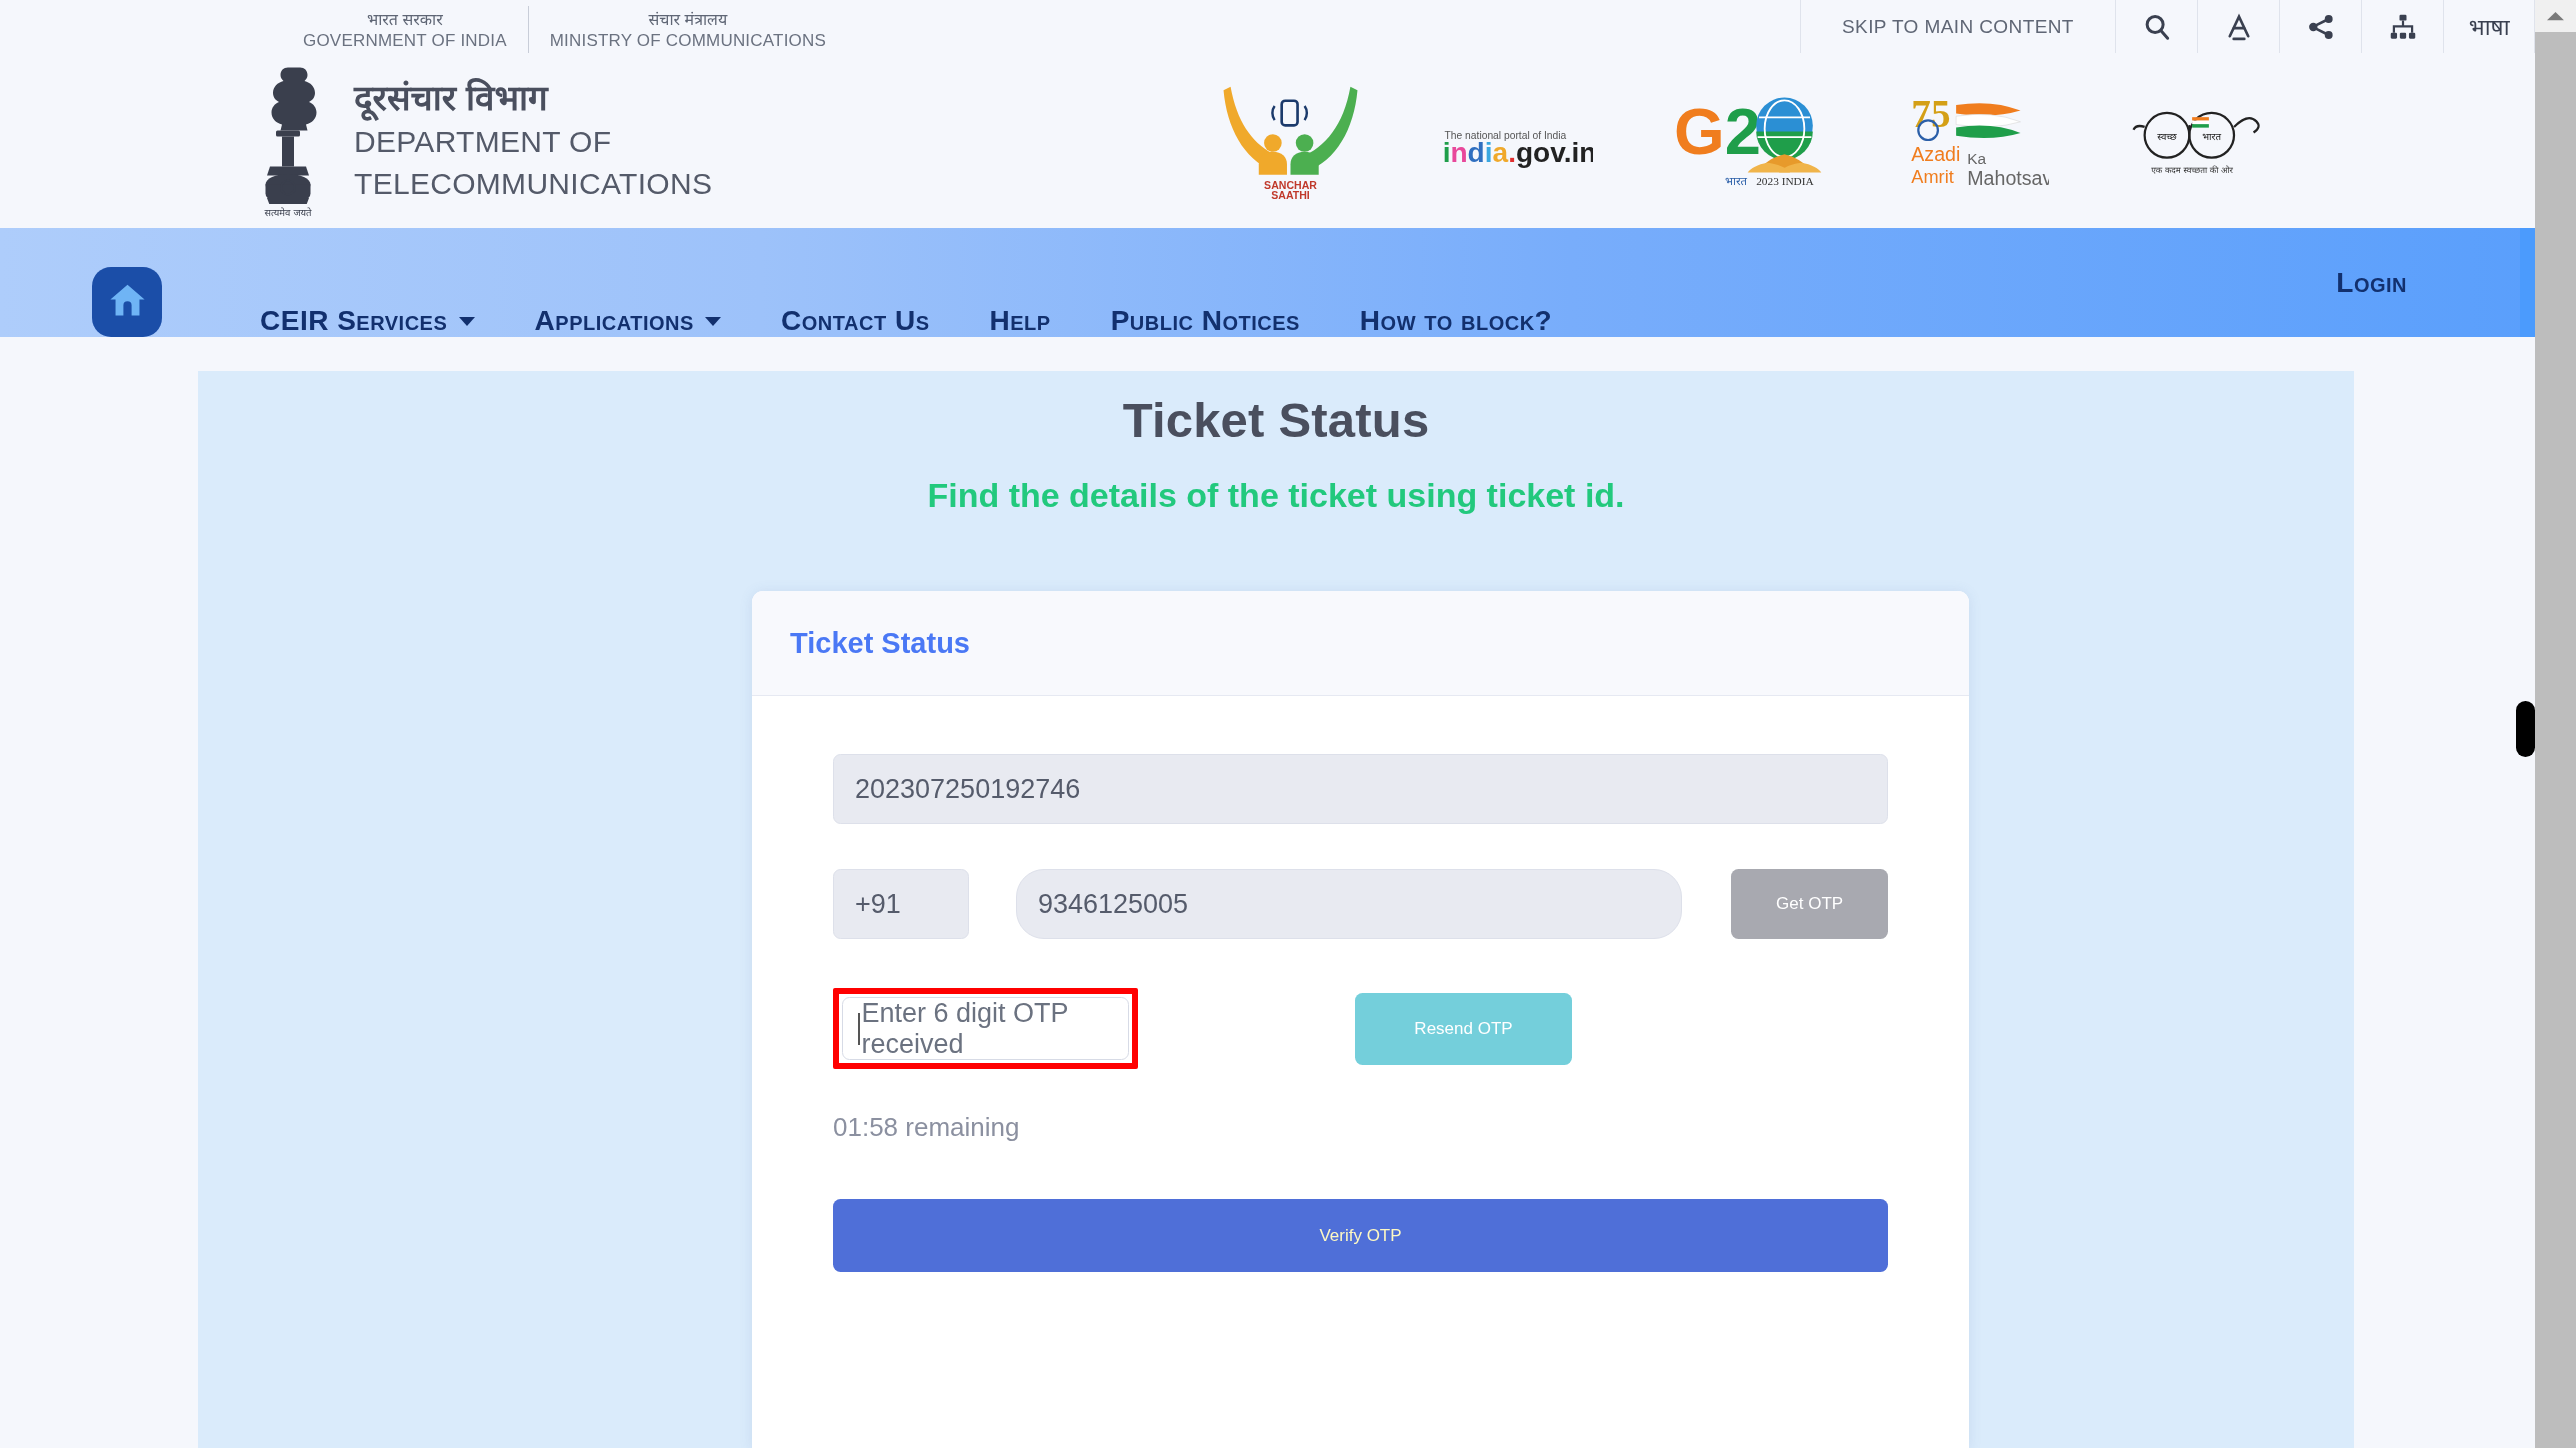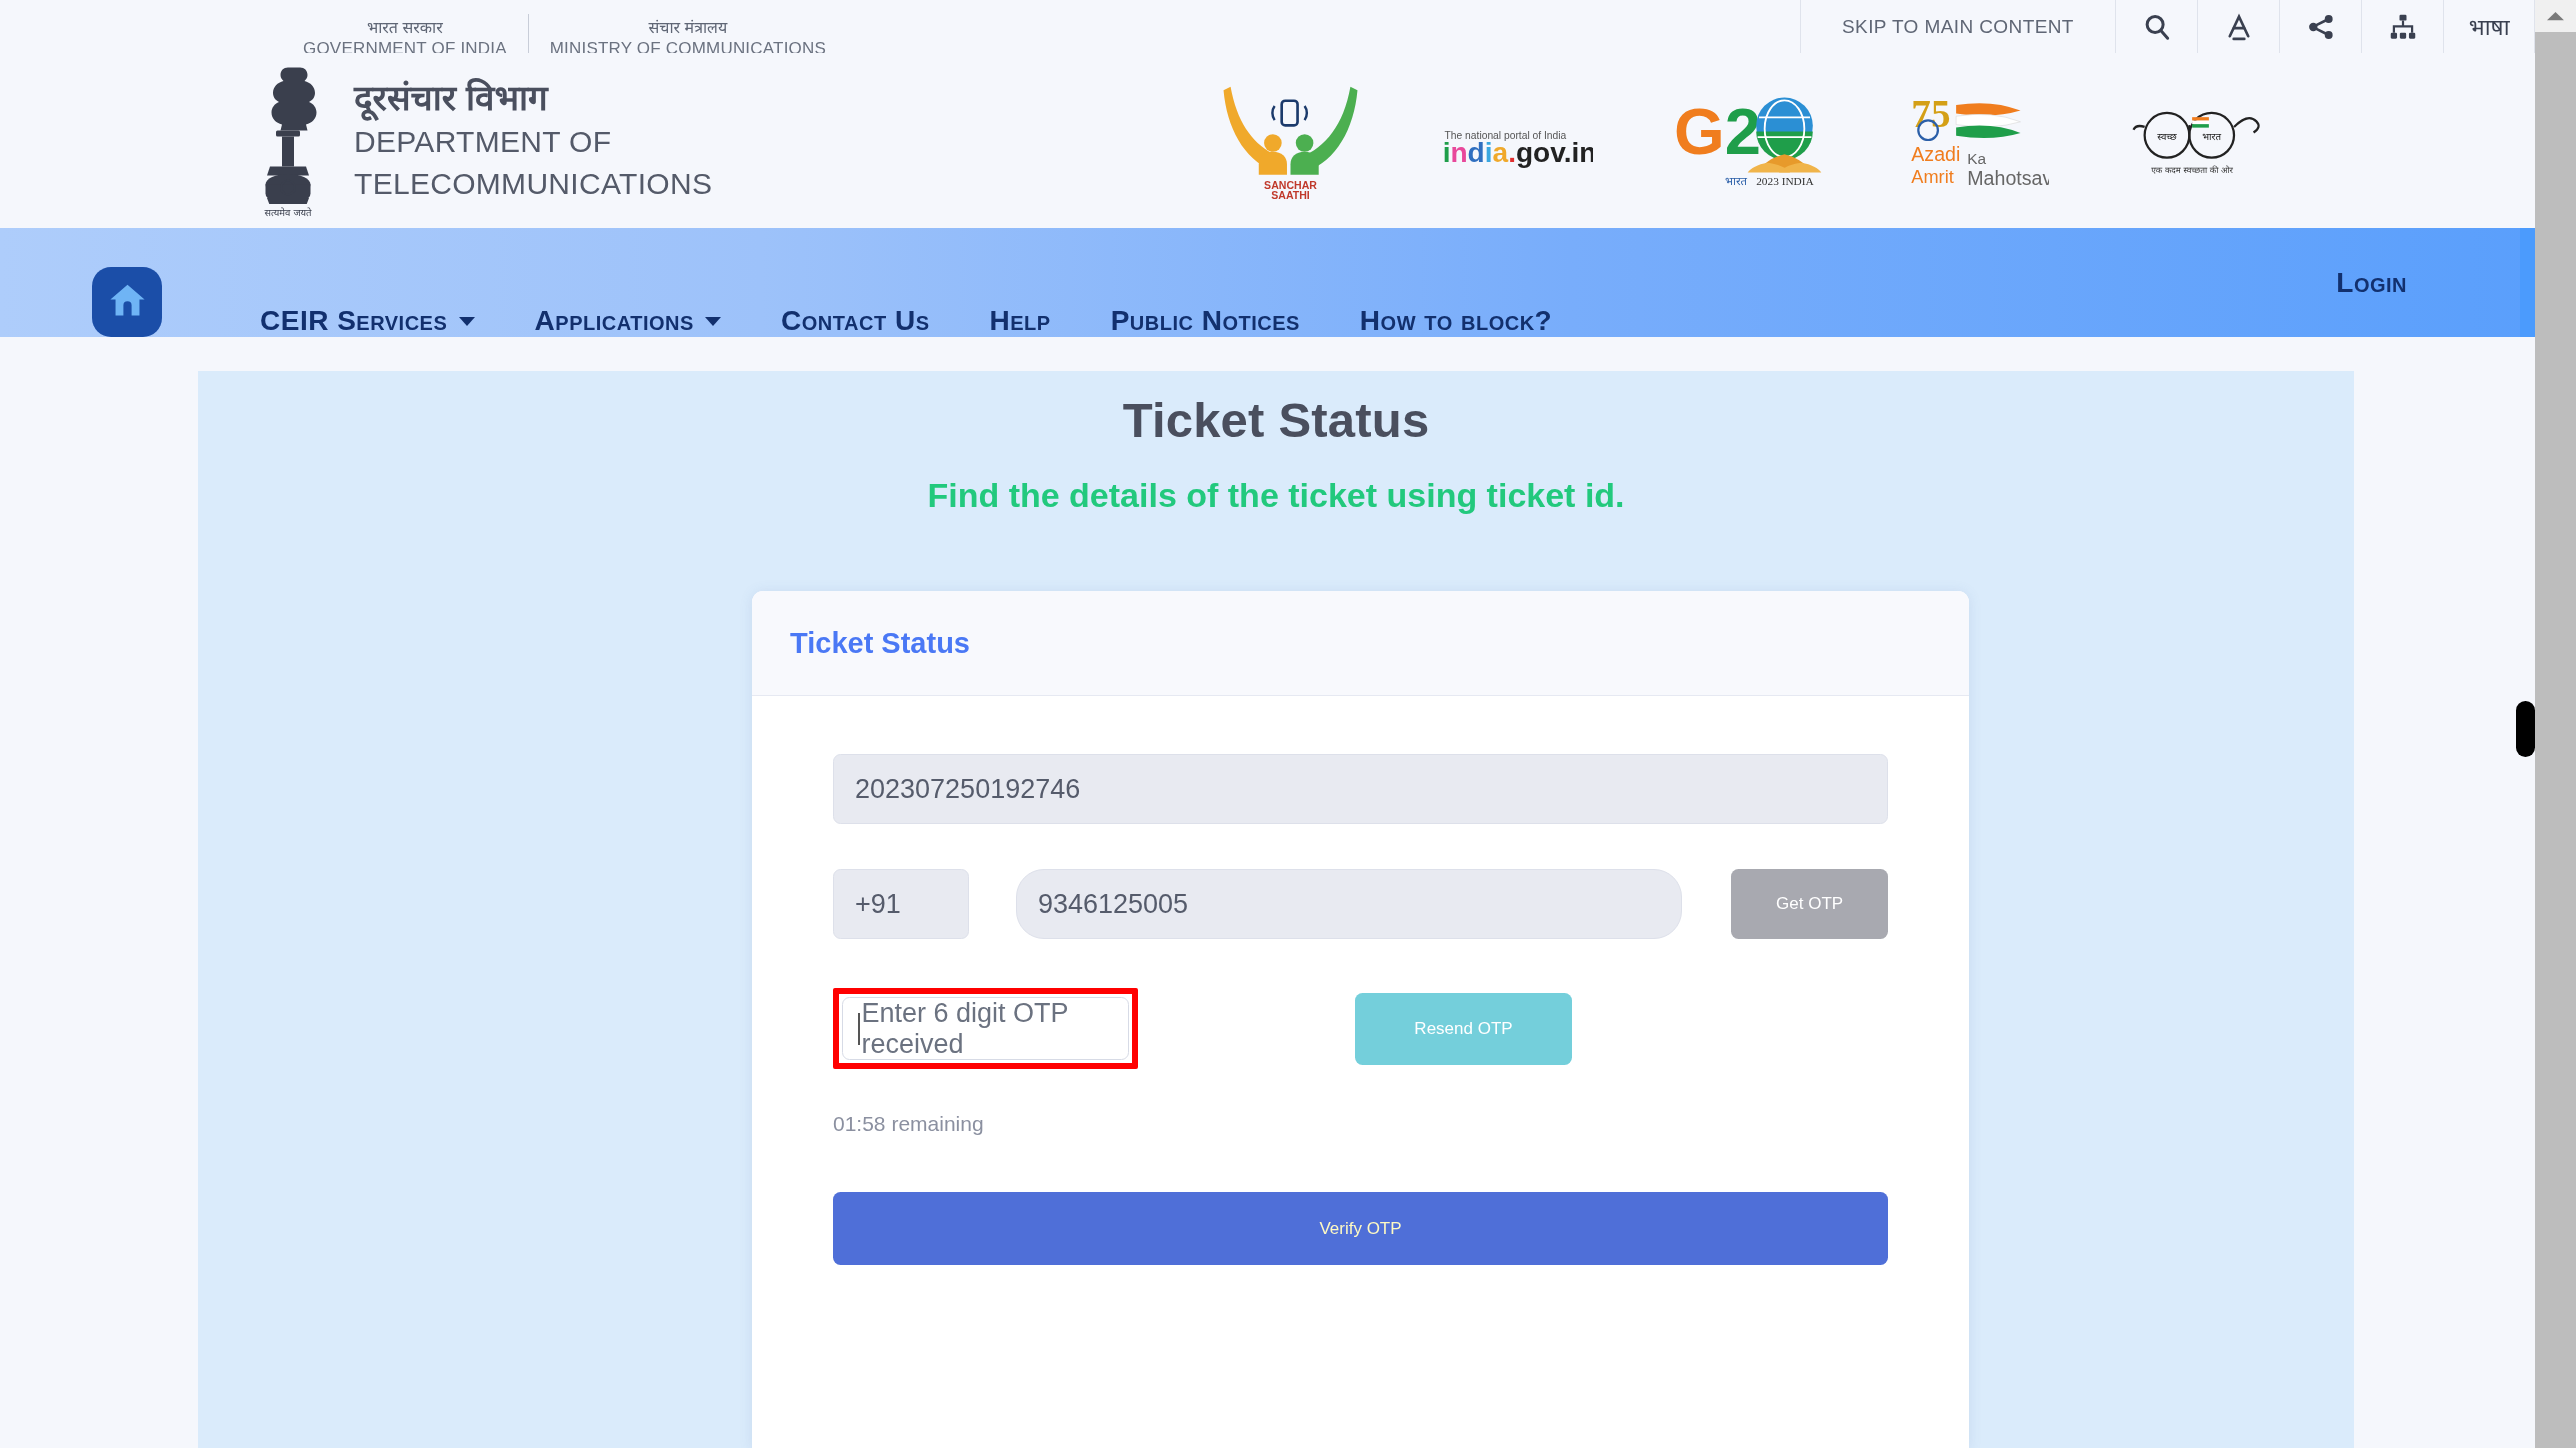--- a/index.html
+++ b/index.html
@@ -11,21 +11,21 @@
   }
   body { position: relative; }
 
   
   .topbar {
     position: absolute; top: 0; left: 0; width: 2535px; height: 53px;
     display: flex; align-items: stretch; justify-content: flex-end;
     background: #f5f7fc;
   }
   .gov-block {
-    position: absolute; left: 282px; top: 14px;
+    position: absolute; left: 282px; top: 6px;
     display: flex; align-items: stretch; height: 49px;
   }
   .gov-col {
     display: flex; flex-direction: column; align-items: center;
     justify-content: center; padding: 0 21px;
     color: #6b7280; line-height: 1.25;
   }
   .gov-col.divider { border-left: 0.9px solid #c8cdd8; }
   .gov-hi { font-size: 16px; color: #5f6675; }
   .gov-en { font-size: 17px; color: #6b7280; letter-spacing: 0.2px; }
@@ -164,21 +164,21 @@
     background: #ffffff; border: 0.9px solid #d7dbe6; border-radius: 7.5px;
     font-size: 27px; color: #6b7280; padding: 0 15px;
     display: flex; align-items: center;
     font-family: "Liberation Sans", sans-serif;
     position: relative;
   }
   .caret-bar {
     width: 1.9px; height: 32px; background: #555; margin-right: 1.9px;
   }
   .otp-spacer { width: 217px; }
-  .timer { font-size: 21px; color: #8b90a0; margin-top: 43px; }
+  .timer { font-size: 26px; color: #8b90a0; margin-top: 43px; }
 
   
   .sb-track {
     position: absolute; top: 0; right: 0; width: 41px; height: 1448px;
     background: #f0f0f0;
   }
   .sb-arrow-up {
     position: absolute; top: 0; left: 0; width: 41px; height: 32px;
     display: flex; align-items: center; justify-content: center;
     background: #f0f0f0; cursor: pointer;

